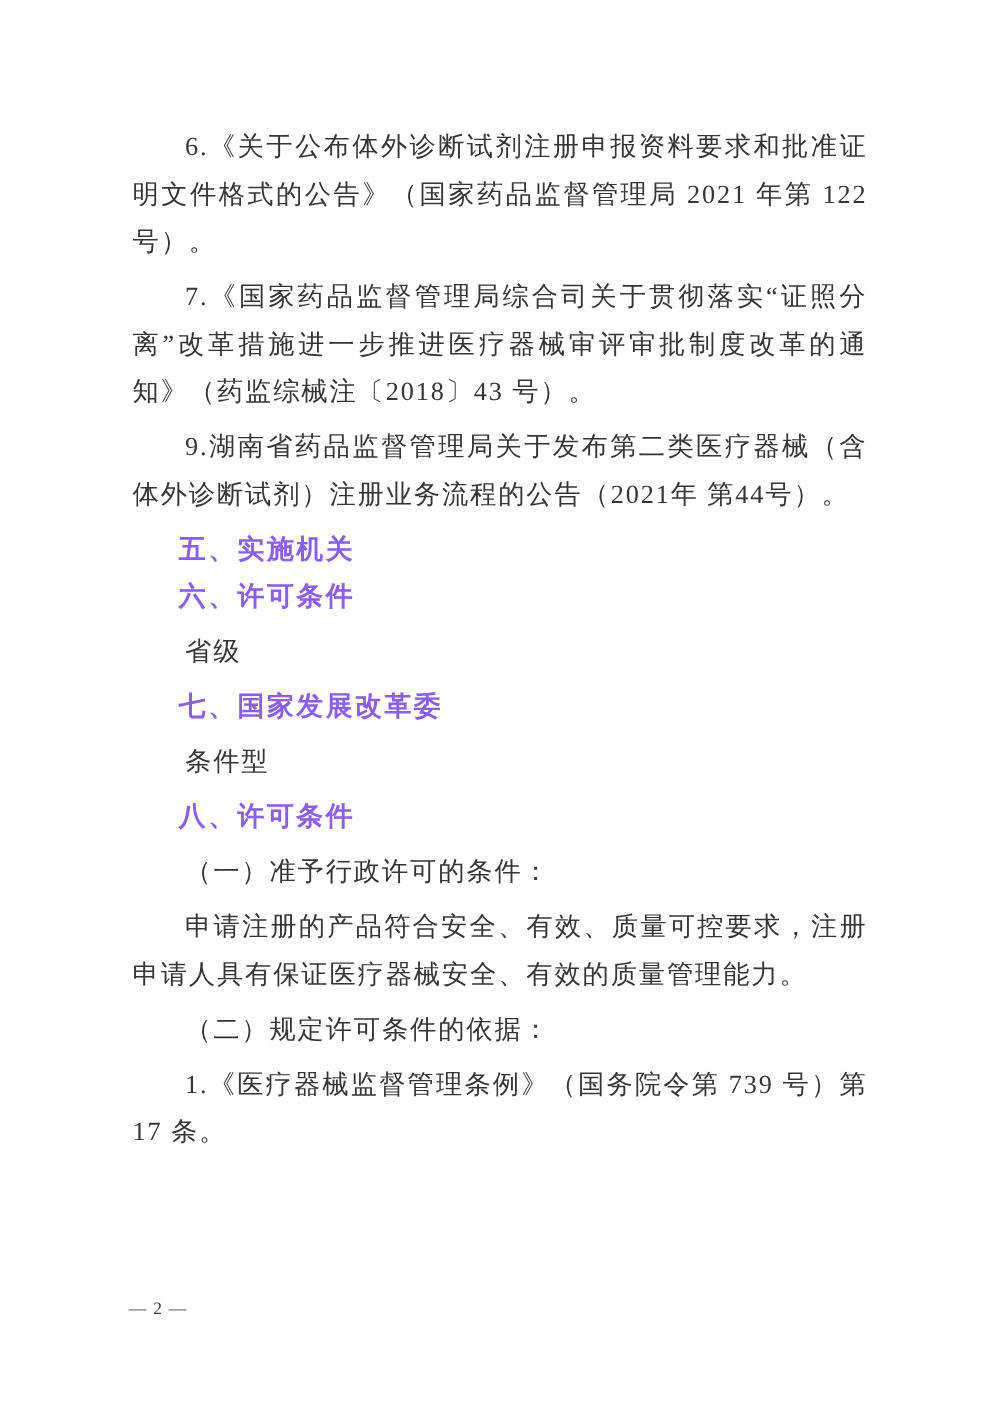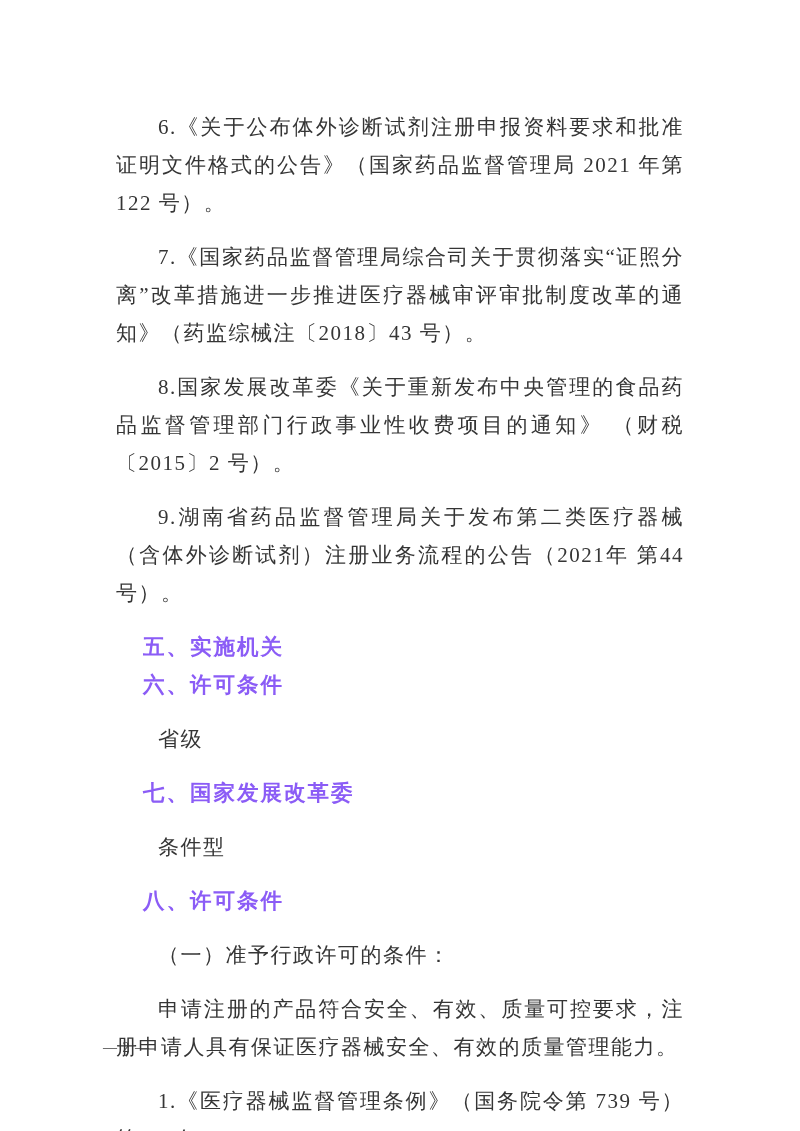--- a/index.html
+++ b/index.html
@@ -15,21 +15,21 @@
     overflow: hidden;
     font-family: "Liberation Serif", "DejaVu Serif", serif;
   }
   .content {
     position: absolute;
     left: 100px;
     top: 92px;
     width: 600px;
   }
   .para {
-    margin: 16px;
+    margin: 6px;
     font-size: 21px;
     line-height: 38px;
     letter-spacing: 1.5px;
     color: #353535;
     text-align: justify;
     text-indent: 2em;
   }
   .heading {
     margin: 0;
     font-size: 21.5px;
@@ -51,26 +51,26 @@
     font-family: "Liberation Serif", "DejaVu Serif", serif;
   }
 </style>
 </head>
 <body>
 
 <div class="page">
   <div class="content">
     <p class="para">6.《关于公布体外诊断试剂注册申报资料要求和批准证明文件格式的公告》（国家药品监督管理局 2021 年第 122 号）。</p>
     <p class="para">7.《国家药品监督管理局综合司关于贯彻落实“证照分离”改革措施进一步推进医疗器械审评审批制度改革的通知》（药监综械注〔2018〕43 号）。</p>
-    <p class="para">8.国家发展改革委《关于重新发布中央管理的食品药品监督管理部门行政事业性收费项目的通知》 （财税〔2015〕2 号）。</p>
     <p class="para">9.湖南省药品监督管理局关于发布第二类医疗器械（含体外诊断试剂）注册业务流程的公告（2021年 第44号）。</p>
     <p class="heading">五、实施机关</p>
     <p class="heading">六、许可条件</p>
     <p class="para">省级</p>
     <p class="heading">七、国家发展改革委</p>
     <p class="para">条件型</p>
     <p class="heading">八、许可条件</p>
     <p class="para">（一）准予行政许可的条件：</p>
     <p class="para">申请注册的产品符合安全、有效、质量可控要求，注册申请人具有保证医疗器械安全、有效的质量管理能力。</p>
+    <p class="para">（二）规定许可条件的依据：</p>
     <p class="para">1.《医疗器械监督管理条例》（国务院令第 739 号）第 17 条。</p>
   </div>
   <div class="footer">— 2 —</div>
 </div>
 
 </body></html>

